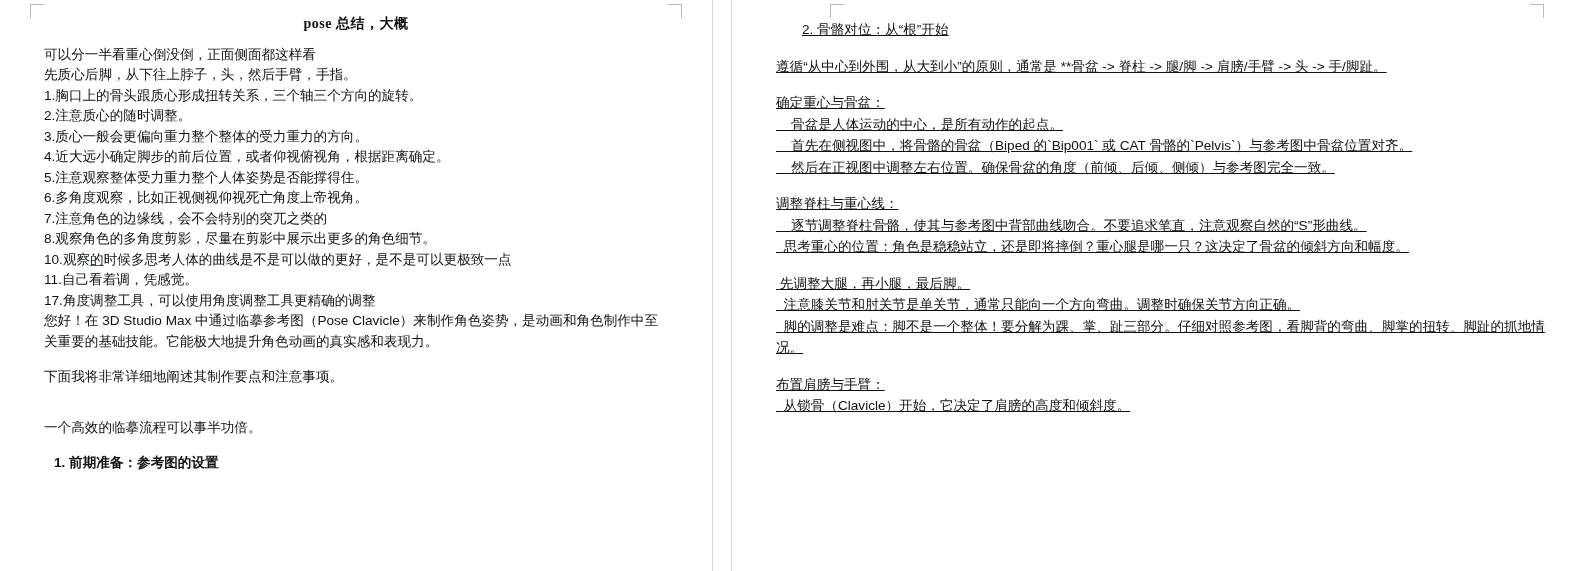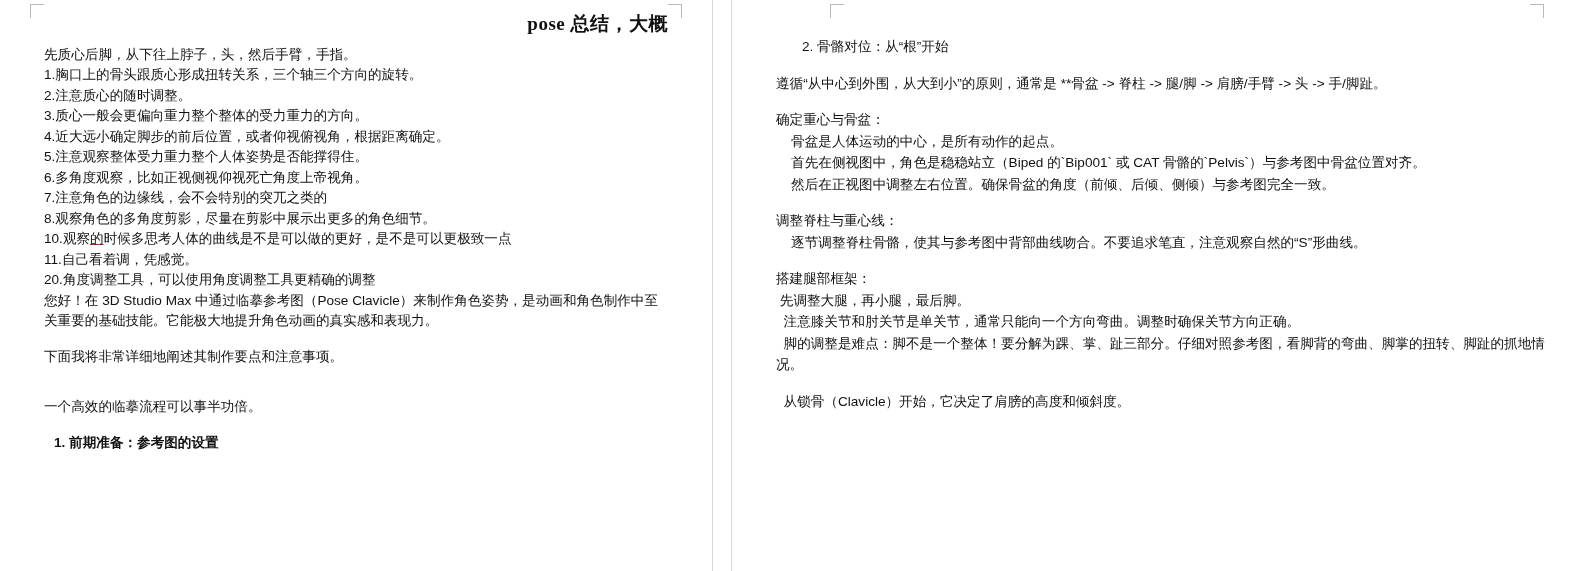--- a/index.html
+++ b/index.html
@@ -54,23 +54,23 @@
   .cm-tl { border-left-width: 1px; border-top-width: 1px; }
   .cm-tr { border-right-width: 1px; border-top-width: 1px; }
 
   .content {
     font-size: 13.6px;
     line-height: 20.5px;
     color: #111;
   }
   .doc-title {
     font-family: "Liberation Serif", serif;
-    font-size: 19px;
+    font-size: 14px;
     font-weight: bold;
-    text-align: right;
+    text-align: center;
     margin: 14px 0 10px 0;
     letter-spacing: 0.5px;
   }
   .left-body {
     padding: 0 44px 0 44px;
   }
   .para {
     margin: 0;
     white-space: pre-wrap;
   }
@@ -79,53 +79,55 @@
   }
   .para.indent3 {
     padding-left: 10px;
     font-weight: bold;
   }
   .underline-red {
     text-decoration: underline;
     text-decoration-color: #cc2b2b;
   }
   .right-body {
-    padding: 36px 42px 0 44px;
+    padding: 19px 42px 0 44px;
+    text-decoration: underline;
   }
   .right-body .para {
     line-height: 21.5px;
   }
   .blank {
     height: 15px;
   }
 </style>
 </head>
 <body>
 
 <div class="doc-viewport">
 
   <div class="page page-left">
     <div class="crop-mark cm-tl" style="left:30px; top:4px;"></div>
     <div class="crop-mark cm-tr" style="right:30px; top:4px;"></div>
 
     <div class="left-body content">
       <div class="doc-title">pose 总结，大概</div>
       <div id="left-paras">
+          <div class="para">可以分一半看重心倒没倒，正面侧面都这样看</div>
           <div class="para">先质心后脚，从下往上脖子，头，然后手臂，手指。</div>
           <div class="para">1.胸口上的骨头跟质心形成扭转关系，三个轴三个方向的旋转。</div>
           <div class="para">2.注意质心的随时调整。</div>
           <div class="para">3.质心一般会更偏向重力整个整体的受力重力的方向。</div>
           <div class="para">4.近大远小确定脚步的前后位置，或者仰视俯视角，根据距离确定。</div>
           <div class="para">5.注意观察整体受力重力整个人体姿势是否能撑得住。</div>
           <div class="para">6.多角度观察，比如正视侧视仰视死亡角度上帝视角。</div>
           <div class="para">7.注意角色的边缘线，会不会特别的突兀之类的</div>
           <div class="para">8.观察角色的多角度剪影，尽量在剪影中展示出更多的角色细节。</div>
           <div class="para">10.观察<span class="underline-red">的</span>时候多思考人体的曲线是不是可以做的更好，是不是可以更极致一点</div>
           <div class="para">11.自己看着调，凭感觉。</div>
-          <div class="para">20.角度调整工具，可以使用角度调整工具更精确的调整</div>
+          <div class="para">17.角度调整工具，可以使用角度调整工具更精确的调整</div>
           <div class="para">您好！在 3D Studio Max 中通过临摹参考图（Pose Clavicle）来制作角色姿势，是动画和角色制作中至关重要的基础技能。它能极大地提升角色动画的真实感和表现力。</div>
           <div class="blank"></div>
           <div class="para">下面我将非常详细地阐述其制作要点和注意事项。</div>
           <div class="blank"></div>
           <div class="blank"></div>
           <div class="para">一个高效的临摹流程可以事半功倍。</div>
           <div class="blank"></div>
           <div class="para indent3">1. 前期准备：参考图的设置</div>
         </div>
     </div>
@@ -138,29 +140,30 @@
     <div class="crop-mark cm-tr" style="right:52px; top:4px;"></div>
 
     <div class="right-body content">
       <div id="right-paras">
           <div class="para indent2">2. 骨骼对位：从“根”开始</div>
           <div class="blank"></div>
           <div class="para">遵循“从中心到外围，从大到小”的原则，通常是 **骨盆 -&gt; 脊柱 -&gt; 腿/脚 -&gt; 肩膀/手臂 -&gt; 头 -&gt; 手/脚趾。</div>
           <div class="blank"></div>
           <div class="para">确定重心与骨盆：</div>
           <div class="para">    骨盆是人体运动的中心，是所有动作的起点。</div>
-          <div class="para">    首先在侧视图中，角色是稳稳站立（Biped 的`Bip001` 或 CAT 骨骼的`Pelvis`）与参考图中骨盆位置对齐。</div>
+          <div class="para">    首先在侧视图中，将骨骼的骨盆（Biped 的`Bip001` 或 CAT 骨骼的`Pelvis`）与参考图中骨盆位置对齐。</div>
           <div class="para">    然后在正视图中调整左右位置。确保骨盆的角度（前倾、后倾、侧倾）与参考图完全一致。</div>
           <div class="blank"></div>
           <div class="para">调整脊柱与重心线：</div>
           <div class="para">    逐节调整脊柱骨骼，使其与参考图中背部曲线吻合。不要追求笔直，注意观察自然的“S”形曲线。</div>
+          <div class="para">  思考重心的位置：角色是稳稳站立，还是即将摔倒？重心腿是哪一只？这决定了骨盆的倾斜方向和幅度。</div>
           <div class="blank"></div>
-          <div class="para">搭建腿部框架：</div>
           <div class="para"> 先调整大腿，再小腿，最后脚。</div>
           <div class="para">  注意膝关节和肘关节是单关节，通常只能向一个方向弯曲。调整时确保关节方向正确。</div>
           <div class="para">  脚的调整是难点：脚不是一个整体！要分解为踝、掌、趾三部分。仔细对照参考图，看脚背的弯曲、脚掌的扭转、脚趾的抓地情况。</div>
           <div class="blank"></div>
+          <div class="para">布置肩膀与手臂：</div>
           <div class="para">  从锁骨（Clavicle）开始，它决定了肩膀的高度和倾斜度。</div>
         </div>
     </div>
   </div>
 
 </div>
 
 </body></html>

